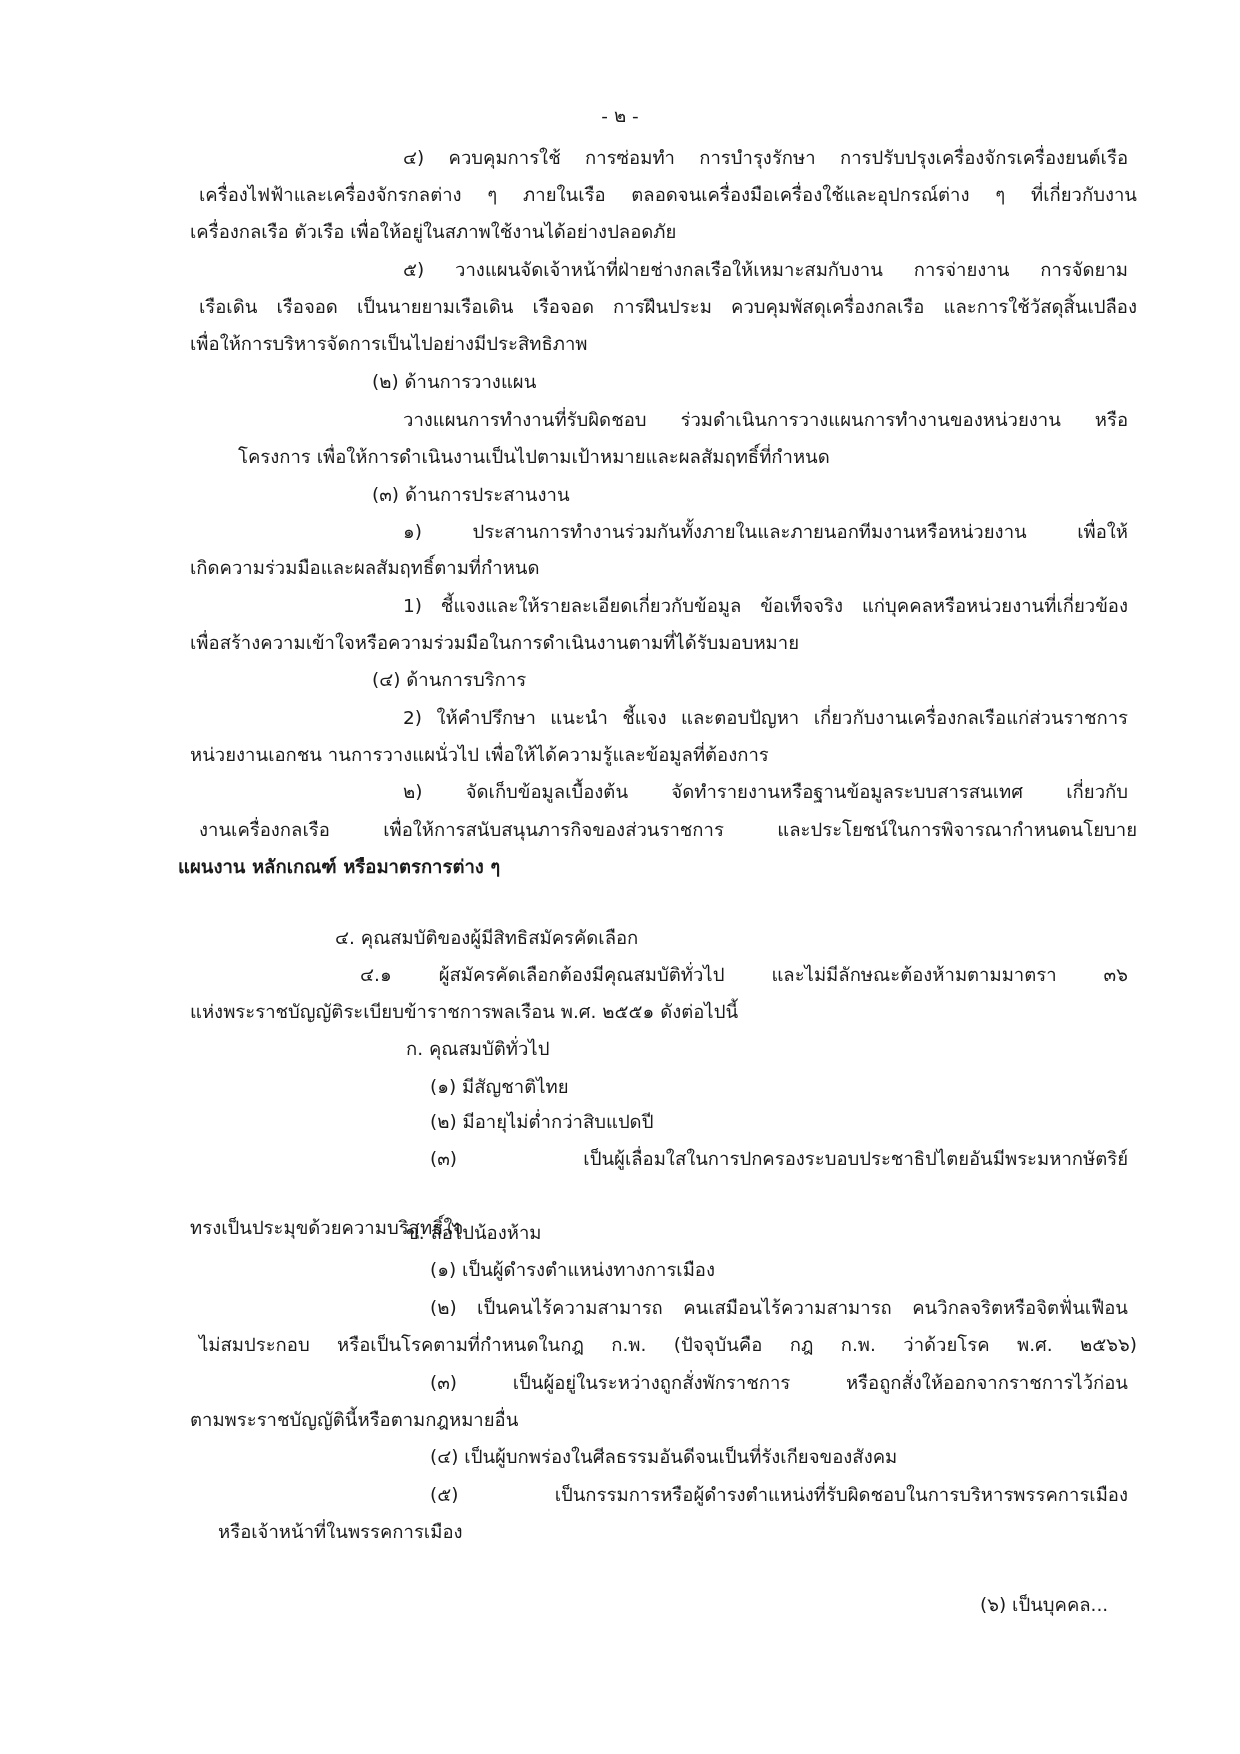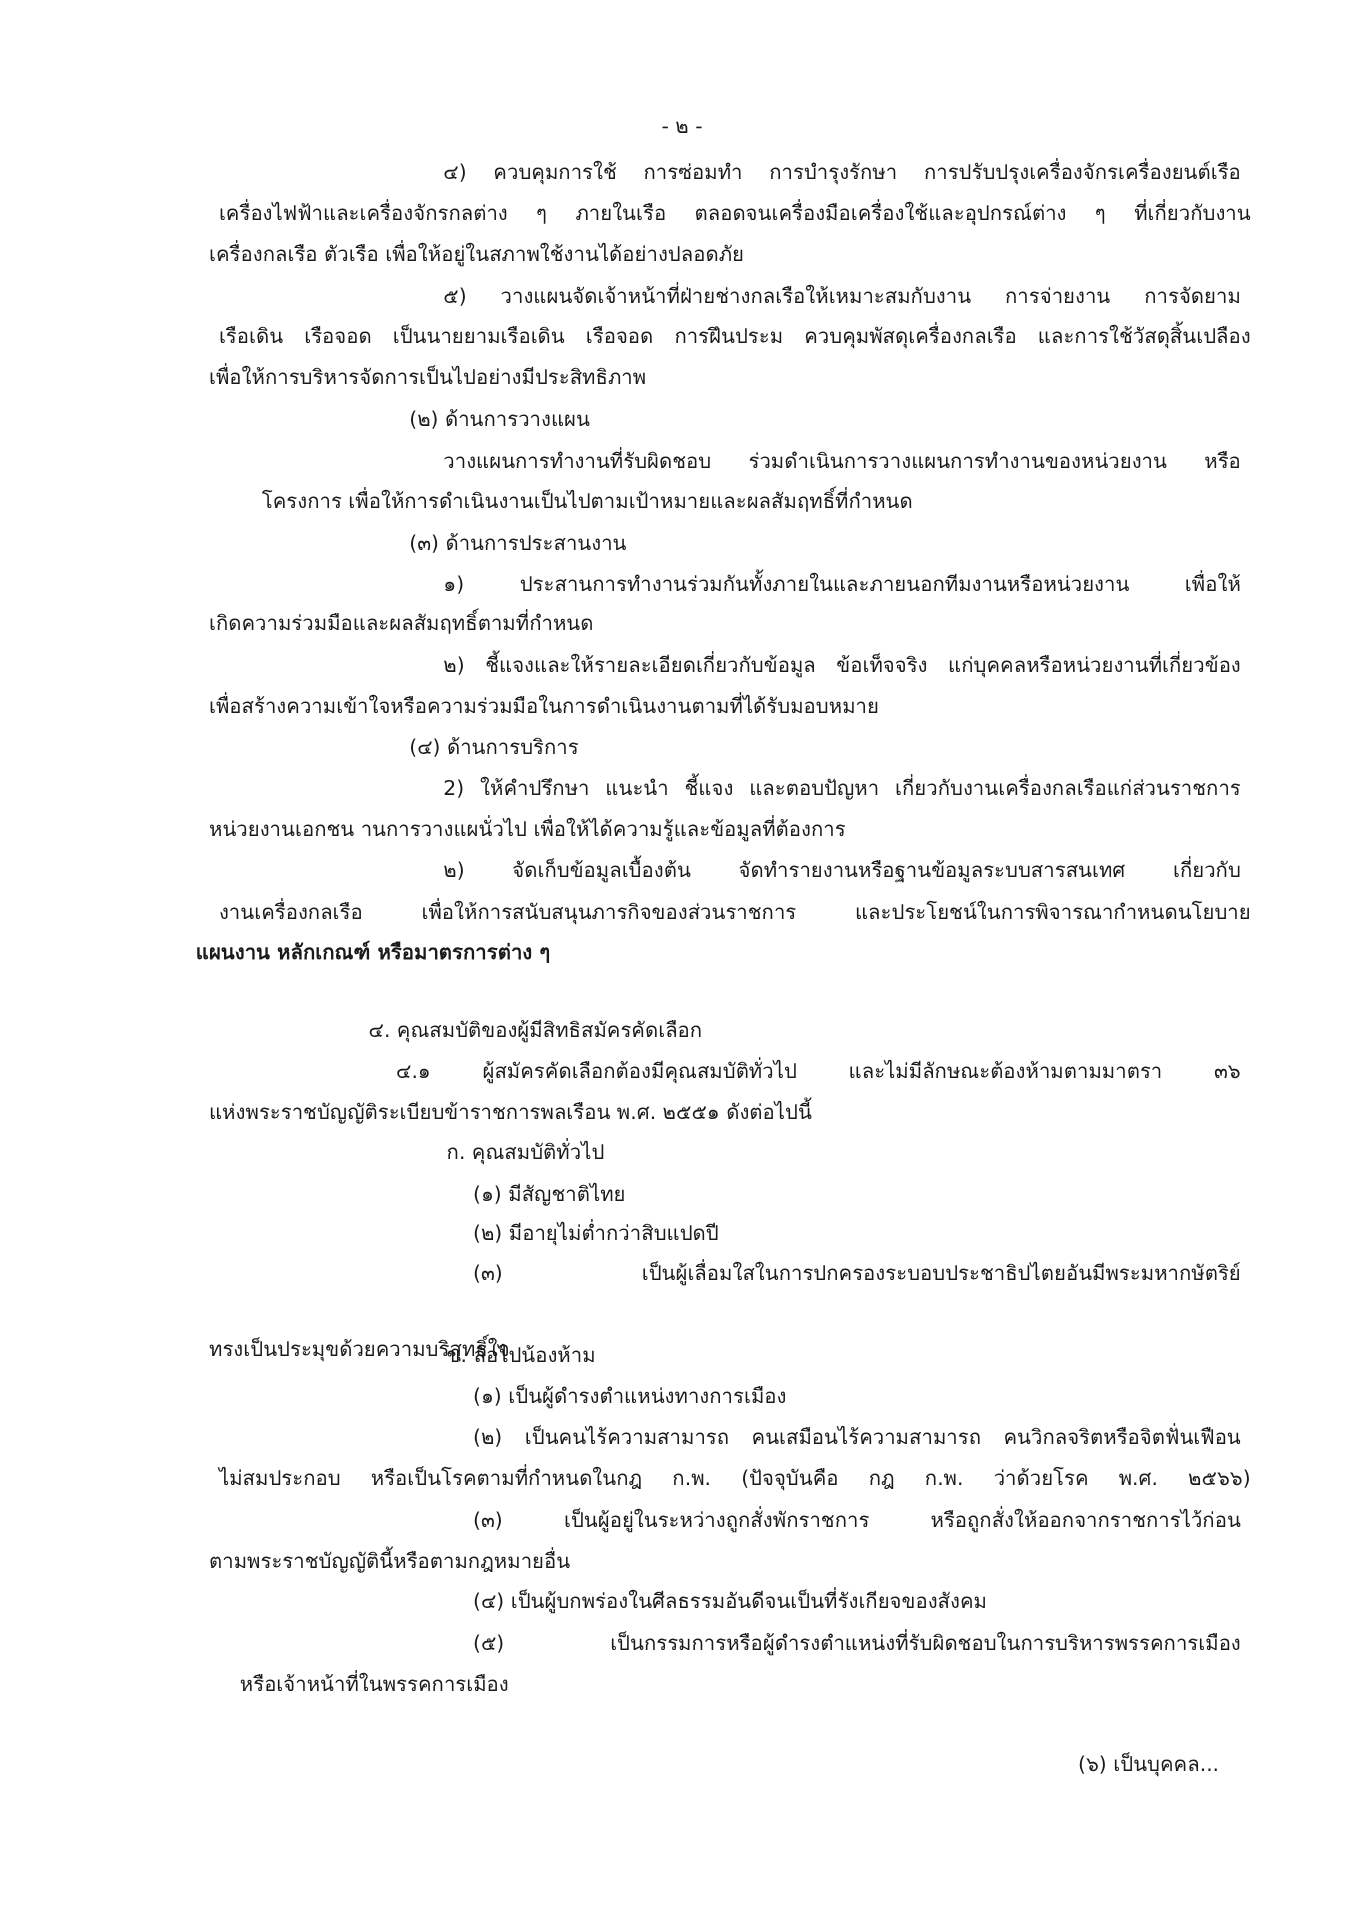--- a/index.html
+++ b/index.html
@@ -25,21 +25,21 @@
   <div class="line just" style="top:295px;">เรือเดิน เรือจอด เป็นนายยามเรือเดิน เรือจอด การฝึนประม ควบคุมพัสดุเครื่องกลเรือ และการใช้วัสดุสิ้นเปลือง</div>
   <div class="line" style="left:190px; top:332px;">เพื่อให้การบริหารจัดการเป็นไปอย่างมีประสิทธิภาพ</div>
 
   <div class="line bold" style="left:372px; top:370px;">(๒) ด้านการวางแผน</div>
   <div class="line" style="left:403px; width:725px; top:408px; text-align:justify; text-align-last:justify;">วางแผนการทำงานที่รับผิดชอบ ร่วมดำเนินการวางแผนการทำงานของหน่วยงาน หรือ</div>
   <div class="line" style="left:190px; top:445px;margin-left:48px;">โครงการ เพื่อให้การดำเนินงานเป็นไปตามเป้าหมายและผลสัมฤทธิ์ที่กำหนด</div>
 
   <div class="line bold" style="left:372px; top:483px;">(๓) ด้านการประสานงาน</div>
   <div class="line" style="left:403px; width:725px; top:520px; text-align:justify; text-align-last:justify;">๑) ประสานการทำงานร่วมกันทั้งภายในและภายนอกทีมงานหรือหน่วยงาน เพื่อให้</div>
   <div class="line" style="left:190px; top:556px;">เกิดความร่วมมือและผลสัมฤทธิ์ตามที่กำหนด</div>
-  <div class="line" style="left:403px; width:725px; top:594px; text-align:justify; text-align-last:justify;">๒) ชี้แจงและให้รายละเอียดเกี่ยวกับข้อมูล ข้อเท็จจริง แก่บุคคลหรือหน่วยงานที่เกี่ยวข้อง</div>
+  <div class="line" style="left:403px; width:725px; top:594px; text-align:justify; text-align-last:justify;">1) ชี้แจงและให้รายละเอียดเกี่ยวกับข้อมูล ข้อเท็จจริง แก่บุคคลหรือหน่วยงานที่เกี่ยวข้อง</div>
   <div class="line" style="left:190px; top:631px;">เพื่อสร้างความเข้าใจหรือความร่วมมือในการดำเนินงานตามที่ได้รับมอบหมาย</div>
 
   <div class="line bold" style="left:372px; top:668px;">(๔) ด้านการบริการ</div>
   <div class="line" style="left:403px; width:725px; top:706px; text-align:justify; text-align-last:justify;">2) ให้คำปรึกษา แนะนำ ชี้แจง และตอบปัญหา เกี่ยวกับงานเครื่องกลเรือแก่ส่วนราชการ</div>
   <div class="line" style="left:190px; top:743px;">หน่วยงานเอกชน านการวางแผนั่วไป เพื่อให้ได้ความรู้และข้อมูลที่ต้องการ</div>
   <div class="line" style="left:403px; width:725px; top:780px; text-align:justify; text-align-last:justify;">๒) จัดเก็บข้อมูลเบื้องต้น จัดทำรายงานหรือฐานข้อมูลระบบสารสนเทศ เกี่ยวกับ</div>
   <div class="line just" style="top:818px;">งานเครื่องกลเรือ เพื่อให้การสนับสนุนภารกิจของส่วนราชการ และประโยชน์ในการพิจารณากำหนดนโยบาย</div>
   <div class="line" style="left:178px; top:855px;font-weight:bold;">แผนงาน หลักเกณฑ์ หรือมาตรการต่าง ๆ</div>
 
   <div class="line bold" style="left:335px; top:926px;">๔. คุณสมบัติของผู้มีสิทธิสมัครคัดเลือก</div>

